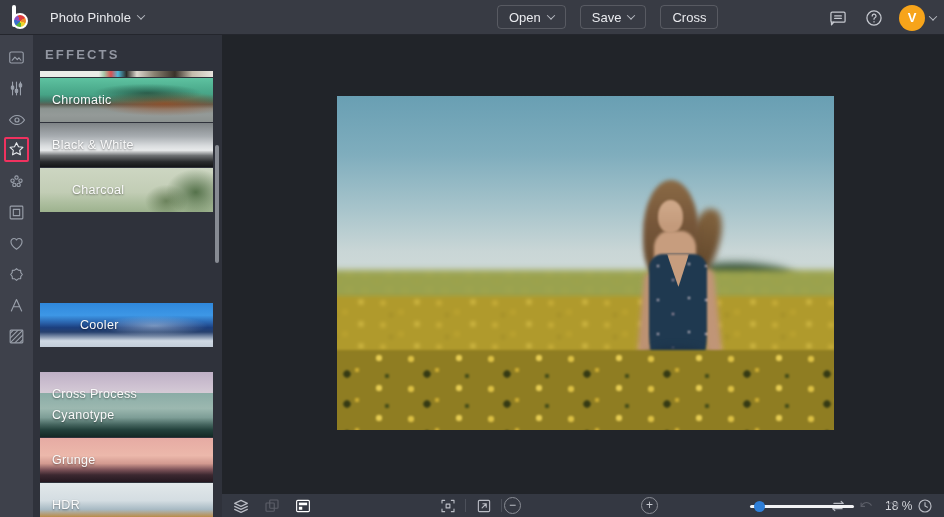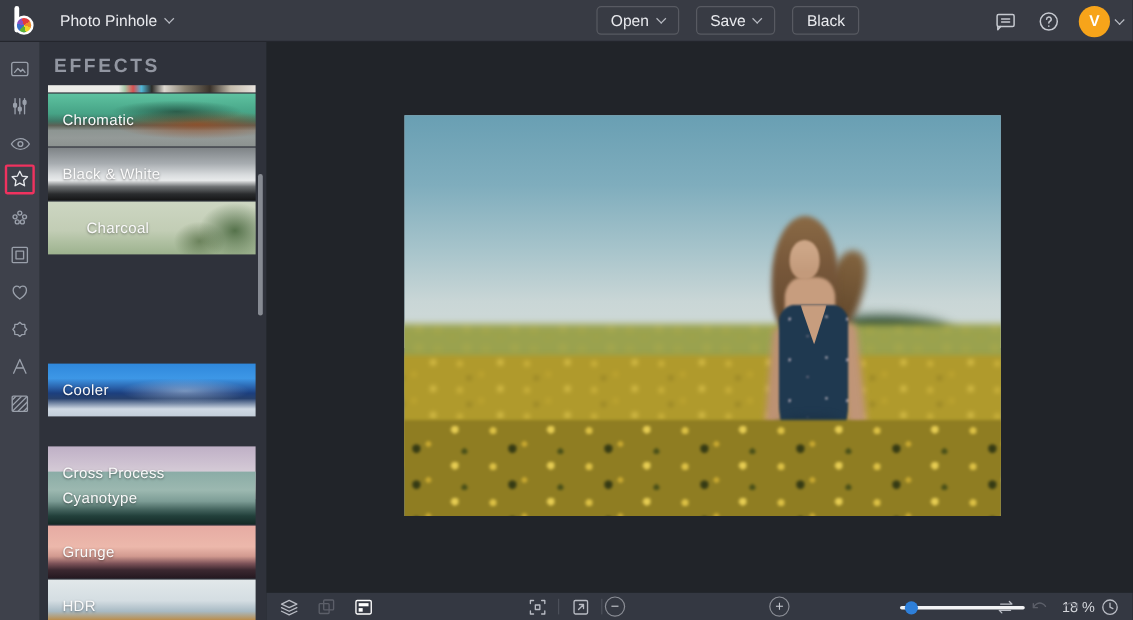--- a/index.html
+++ b/index.html
@@ -34,21 +34,21 @@
   
   #rail { position:absolute; left:0; top:35px; width:33px; height:482px; background:#3e414b; z-index:40; }
   .rail-item { position:absolute; left:4px; width:25px; height:25px;
                display:flex; align-items:center; justify-content:center; cursor:pointer; }
   .rail-item svg { stroke:#9aa0ab; fill:none; stroke-width:1.4; stroke-linecap:round; stroke-linejoin:round; }
   .rail-item.selected { border:2px solid #f0325f; border-radius:2px; }
   .rail-item.selected svg { stroke:#e8eaee; }
 
   
   #panel { position:absolute; left:33px; top:35px; width:189px; height:482px; background:#2f323b; z-index:30; }
-  #panel-header { position:absolute; left:12px; top:12px; font-size:16px; letter-spacing:2.2px;
+  #panel-header { position:absolute; left:12px; top:12px; font-size:13px; letter-spacing:2.2px;
                   color:#9296a1; font-weight:bold; }
   .thumb { position:absolute; left:7px; width:173px; height:44px; cursor:pointer;
            display:flex; align-items:center; overflow:hidden; }
   .thumb .lbl { position:relative; z-index:3; padding-left:12px; font-size:12.5px; color:#fafafa;
                 text-shadow:0 1px 2px rgba(0,0,0,.45); letter-spacing:.3px; }
   .thumb.selected { box-shadow:0 0 0 2px #f0325f; z-index:5; }
   .badge { position:absolute; right:9px; top:14px; z-index:4; background:#e0222e; color:#fff;
            font-size:8.5px; font-weight:bold; letter-spacing:.6px; padding:2.5px 5px; border-radius:2px; }
   #fx-scrollbar { position:absolute; left:182px; top:110px; width:4px; height:118px;
                   background:#878b93; border-radius:2px; cursor:grab; }
@@ -70,21 +70,21 @@
     background:radial-gradient(circle 1px at 22% 24%, #e8e0d6 0 1px, transparent 2px),
                radial-gradient(circle 1px at 62% 18%, #d8d0c6 0 1px, transparent 2px),
                radial-gradient(circle 1px at 43% 38%, #cfc8bd 0 1px, transparent 2px),
                radial-gradient(circle 1px at 82% 30%, #d8d0c6 0 1px, transparent 2px),
                radial-gradient(72% 60% at 55% 42%, rgba(145,112,88,.5), transparent 72%),
                linear-gradient(180deg,#2a2230 0%,#3d3038 28%,#584439 55%,#2c2328 72%,#0a090c 84%,#060507 100%); }
   .t-pinhole { top:223px;
     background:linear-gradient(180deg,#08080a 0%,#0e0f12 30%,#3a3d42 48%,#75787c 58%,#55585c 68%,#2e3134 80%,#0c0d0f 100%); }
   .t-cooler { top:268px;
     background:radial-gradient(50% 38% at 66% 52%, rgba(225,238,248,.45), transparent 62%),
-               linear-gradient(180deg,#2f88dc 0%,#3d97e6 28%,#2a62ab 45%,#1c3f7e 56%,#27416e 66%,#cfd9e4 86%,#c2cdd9 100%); }
+               linear-gradient(180deg,#2f88dc 0%,#3d97e6 28%,#2a62ab 45%,#1c3f7e 56%,#27416e 66%,#cfd9e4 86%,#c2cdd9 100%);padding-left:28px; }
   .t-crossprocess { top:313px;
     background:linear-gradient(180deg,#bfb0c6 0%,#cfc3d2 35%,#d8cfd8 55%,#b0a2ac 76%,#7e6f76 90%,#695c62 100%);margin-top:24px; }
   .t-cyanotype { top:358px;
     background:linear-gradient(180deg,#8aaca6 0%,#9cb8b0 35%,#7d9d96 56%,#44645e 72%,#22403b 84%,#142925 100%); }
   .t-grunge { top:403px;
     background:linear-gradient(180deg,#e6aba3 0%,#ecb8ab 40%,#d29a90 58%,#7c5258 72%,#3c2830 84%,#241820 100%); }
   .t-hdr { top:448px;
     background:linear-gradient(180deg,#e2e8ea 0%,#d4dde2 40%,#a8bac4 60%,#b98f52 76%,#6e6b3f 88%,#33402f 100%); }
 
   
@@ -173,21 +173,21 @@
     <div id="center-actions">
       <div class="tb-btn">
         <span>Open</span>
         <span class="chev"></span>
       </div>
       <div class="tb-btn">
         <span>Save</span>
         <span class="chev"></span>
       </div>
       <div class="tb-btn">
-        <span>Black</span>
+        <span>Cross</span>
       </div>
     </div>
     <div id="topbar-right">
       <div class="tb-icon">
         <svg width="20" height="20" viewBox="0 0 24 24">
             <rect x="3.5" y="5" width="17" height="12" rx="1.5"></rect>
             <path d="M8 9.5h8M8 12.5h8"></path>
             <path d="M7 17l-2.8 3.2V17"></path>
           </svg>
       </div>

